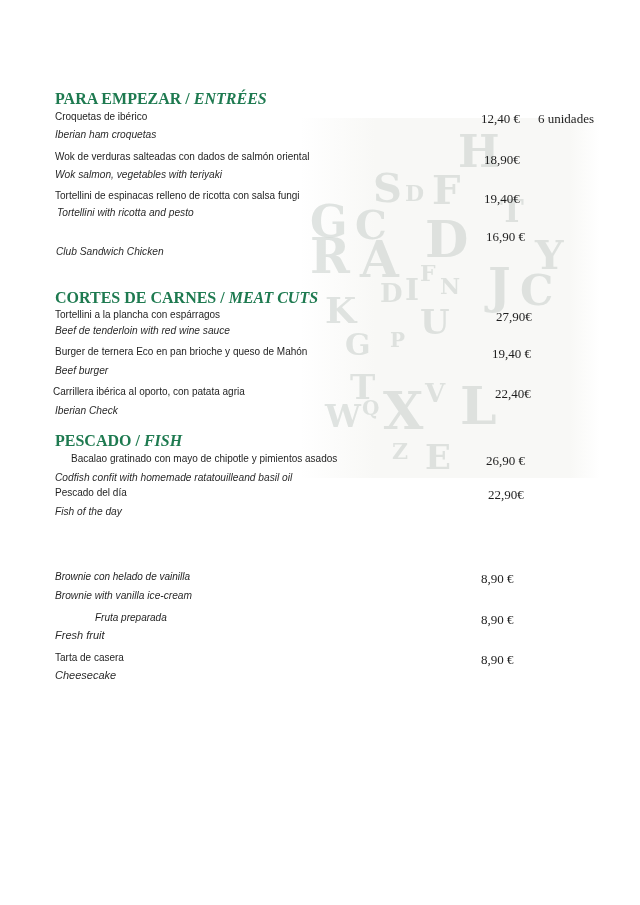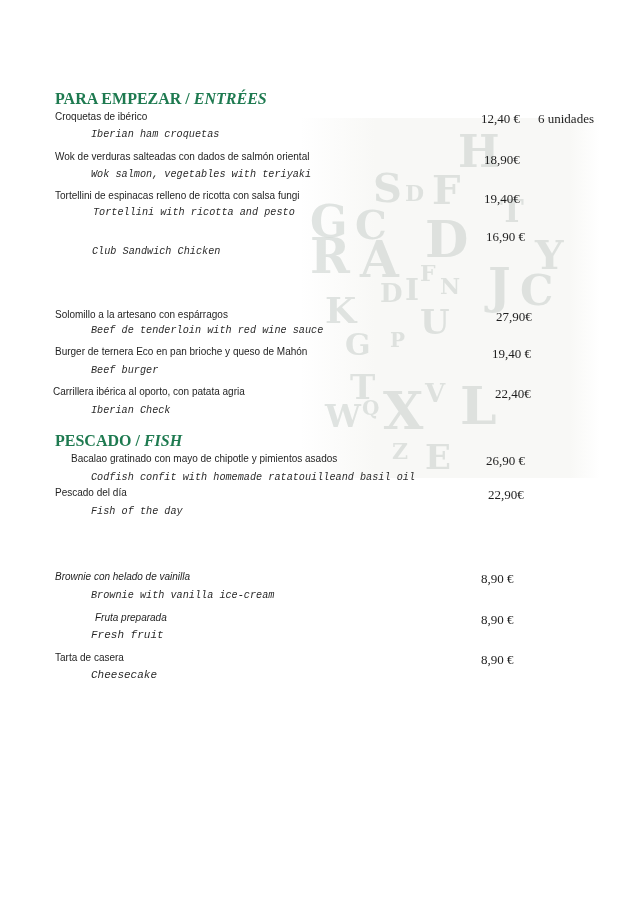--- a/index.html
+++ b/index.html
@@ -12,21 +12,21 @@
       position: absolute; left: 300px; top: 118px; width: 300px; height: 360px;
       background: linear-gradient(90deg, rgba(248,248,246,0) 0%, #f8f8f6 25%, #f8f8f6 90%, rgba(255,255,255,0) 100%);
     }
     .wm { position: absolute; font-family: "DejaVu Serif", serif; font-weight: bold; color: #c9d0cc; opacity: .55; line-height: 1; }
     .section-title {
       position: absolute; left: 55px; font-family: "Liberation Serif", serif; font-weight: bold;
       font-size: 16px; color: #1e7a50; white-space: nowrap;
     }
     .section-title i { font-style: italic; }
     .item-name { position: absolute; font-family: Liberation Sans, sans-serif; font-size: 10px; color: #1e1e1e; white-space: nowrap; }
-    .item-desc { position: absolute; font-family: Liberation Mono, monospace; font-style: italic; font-size: 10.2px; color: #2a2a2a; white-space: nowrap; margin-left: 36px; }
+    .item-desc { position: absolute; font-family: Liberation Sans, sans-serif; font-style: italic; font-size: 10.2px; color: #2a2a2a; white-space: nowrap; }
     .price { position: absolute; font-family: "Liberation Serif", serif; font-size: 13px; color: #1e1e1e; white-space: nowrap; }
     .dessert .item-name { font-style: italic; }
   </style>
 </head>
 <body>
 
 <div class="page">
 
   <div class="bgpanel"></div>
 
@@ -72,21 +72,24 @@
   <div class="item-desc" style="left:55px;top:169px;">Wok salmon, vegetables with teriyaki</div>
   <div class="price" style="left:484px;top:152px;">18,90€</div>
 
   <div class="item-name" style="left:55px;top:190px;">Tortellini de espinacas relleno de ricotta con salsa fungi</div>
   <div class="item-desc" style="left:57px;top:207px;">Tortellini with ricotta and pesto</div>
   <div class="price" style="left:484px;top:191px;">19,40€</div>
 
   <div class="item-desc" style="left:56px;top:246px;">Club Sandwich Chicken</div>
   <div class="price" style="left:486px;top:229px;">16,90 €</div>
 
-  <div class="item-name" style="left:55px;top:309px;">Solomillo a la artesano con espárragos</div>
+  <div class="section-title" style="top:289px;">
+    <span>CORTES DE CARNES / </span><i>MEAT CUTS</i>
+  </div>
+  <div class="item-name" style="left:55px;top:309px;">Tortellini a la plancha con espárragos</div>
   <div class="item-desc" style="left:55px;top:325px;">Beef de tenderloin with red wine sauce</div>
   <div class="price" style="left:496px;top:309px;">27,90€</div>
 
   <div class="item-name" style="left:55px;top:346px;">Burger de ternera Eco en pan brioche y queso de Mahón</div>
   <div class="item-desc" style="left:55px;top:365px;">Beef burger</div>
   <div class="price" style="left:492px;top:346px;">19,40 €</div>
 
   <div class="item-name" style="left:53px;top:386px;">Carrillera ibérica al oporto, con patata agria</div>
   <div class="item-desc" style="left:55px;top:405px;">Iberian Check</div>
   <div class="price" style="left:495px;top:386px;">22,40€</div>

